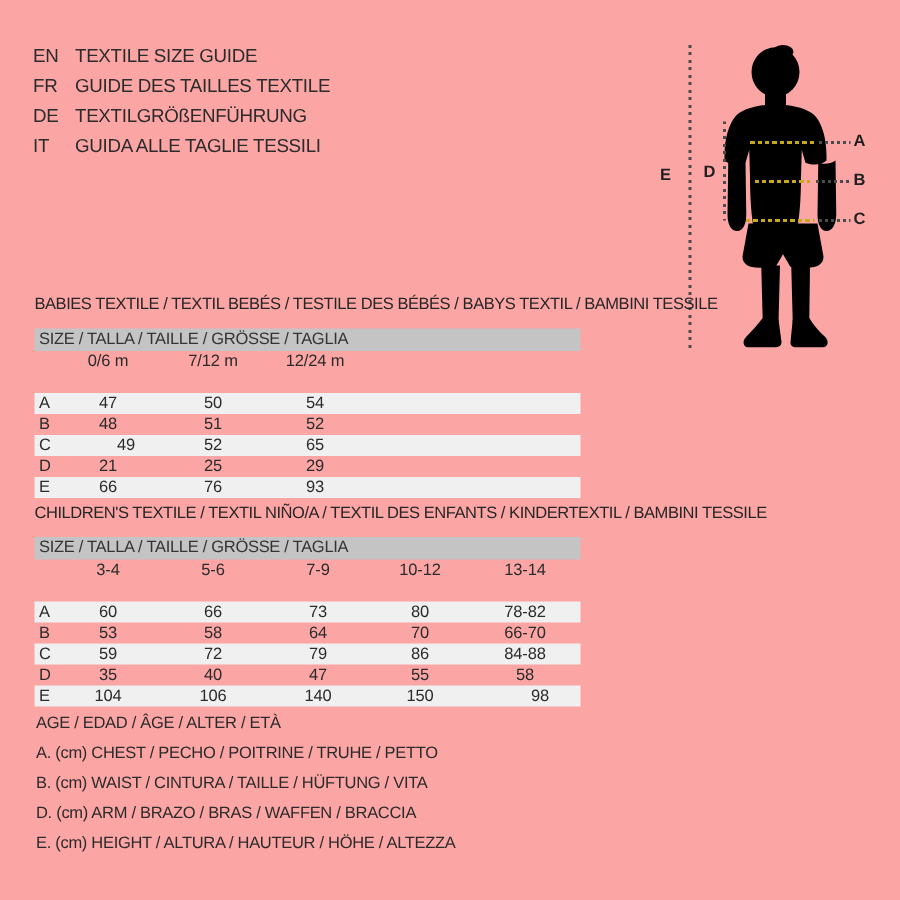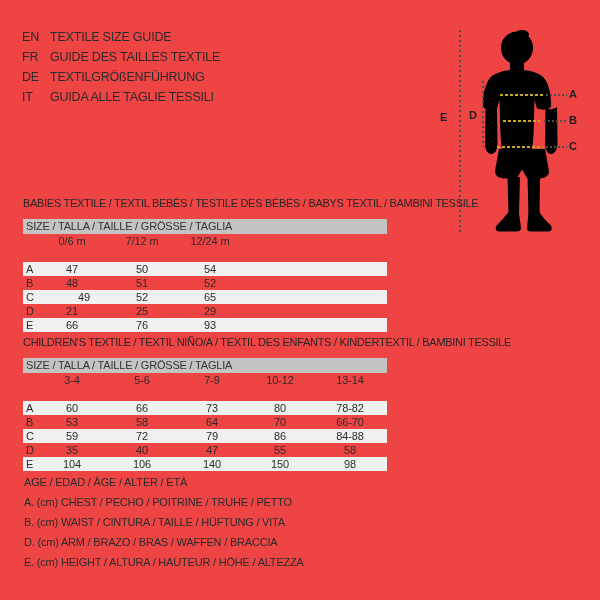--- a/index.html
+++ b/index.html
@@ -1,17 +1,17 @@
 <!DOCTYPE html>
 <html><head>
 <meta charset="utf-8">
 <style>
   html,body{margin:0;padding:0;background:#fff;}
   .canvas{
-    position:relative;width:600px;height:600px;background:#ef4444;overflow:hidden;
+    position:relative;width:600px;height:600px;background:#fca5a5;overflow:hidden;
     font-family:"Liberation Sans","DejaVu Sans",sans-serif;color:#2b2b2b;
     --yc:#c7a71c; --dc:#4b4b4b;
   }
   
   .lang-list{position:absolute;left:22px;top:27px;}
   .lang-row{display:flex;height:20px;align-items:center;font-size:12.5px;letter-spacing:-0.2px;white-space:nowrap;}
   .lang-code{width:28px;}
   
   .vdot{position:absolute;width:2px;background-image:repeating-linear-gradient(180deg,var(--dc) 0 2px,transparent 2px 5px);}
   .hdot-dark{position:absolute;height:2px;background-image:repeating-linear-gradient(90deg,var(--dc) 0 2px,transparent 2px 4px);}
@@ -168,21 +168,21 @@
         <span class="cell" style="left: 189px;">47</span>
         <span class="cell" style="left: 257px;">55</span>
         <span class="cell" style="left: 327px;">58</span>
       </div>
       <div class="tbl-row stripe" style="background: rgb(240, 240, 240);">
         <span class="rowkey">E</span>
         <span class="cell" style="left: 49px;">104</span>
         <span class="cell" style="left: 119px;">106</span>
         <span class="cell" style="left: 189px;">140</span>
         <span class="cell" style="left: 257px;">150</span>
-        <span class="cell" style="left: 327px;">98</span>
+        <span class="cell" style="left: 337px;">98</span>
       </div>
     </div>
 
   <div class="legend">
     <div class="legend-line">AGE / EDAD / ÂGE / ALTER / ETÀ</div>
     <div class="legend-line">A. (cm) CHEST / PECHO / POITRINE / TRUHE / PETTO</div>
     <div class="legend-line">B. (cm) WAIST / CINTURA / TAILLE / HÜFTUNG / VITA</div>
     <div class="legend-line">D. (cm) ARM / BRAZO / BRAS / WAFFEN / BRACCIA</div>
     <div class="legend-line">E. (cm) HEIGHT / ALTURA / HAUTEUR / HÖHE / ALTEZZA</div>
   </div>

